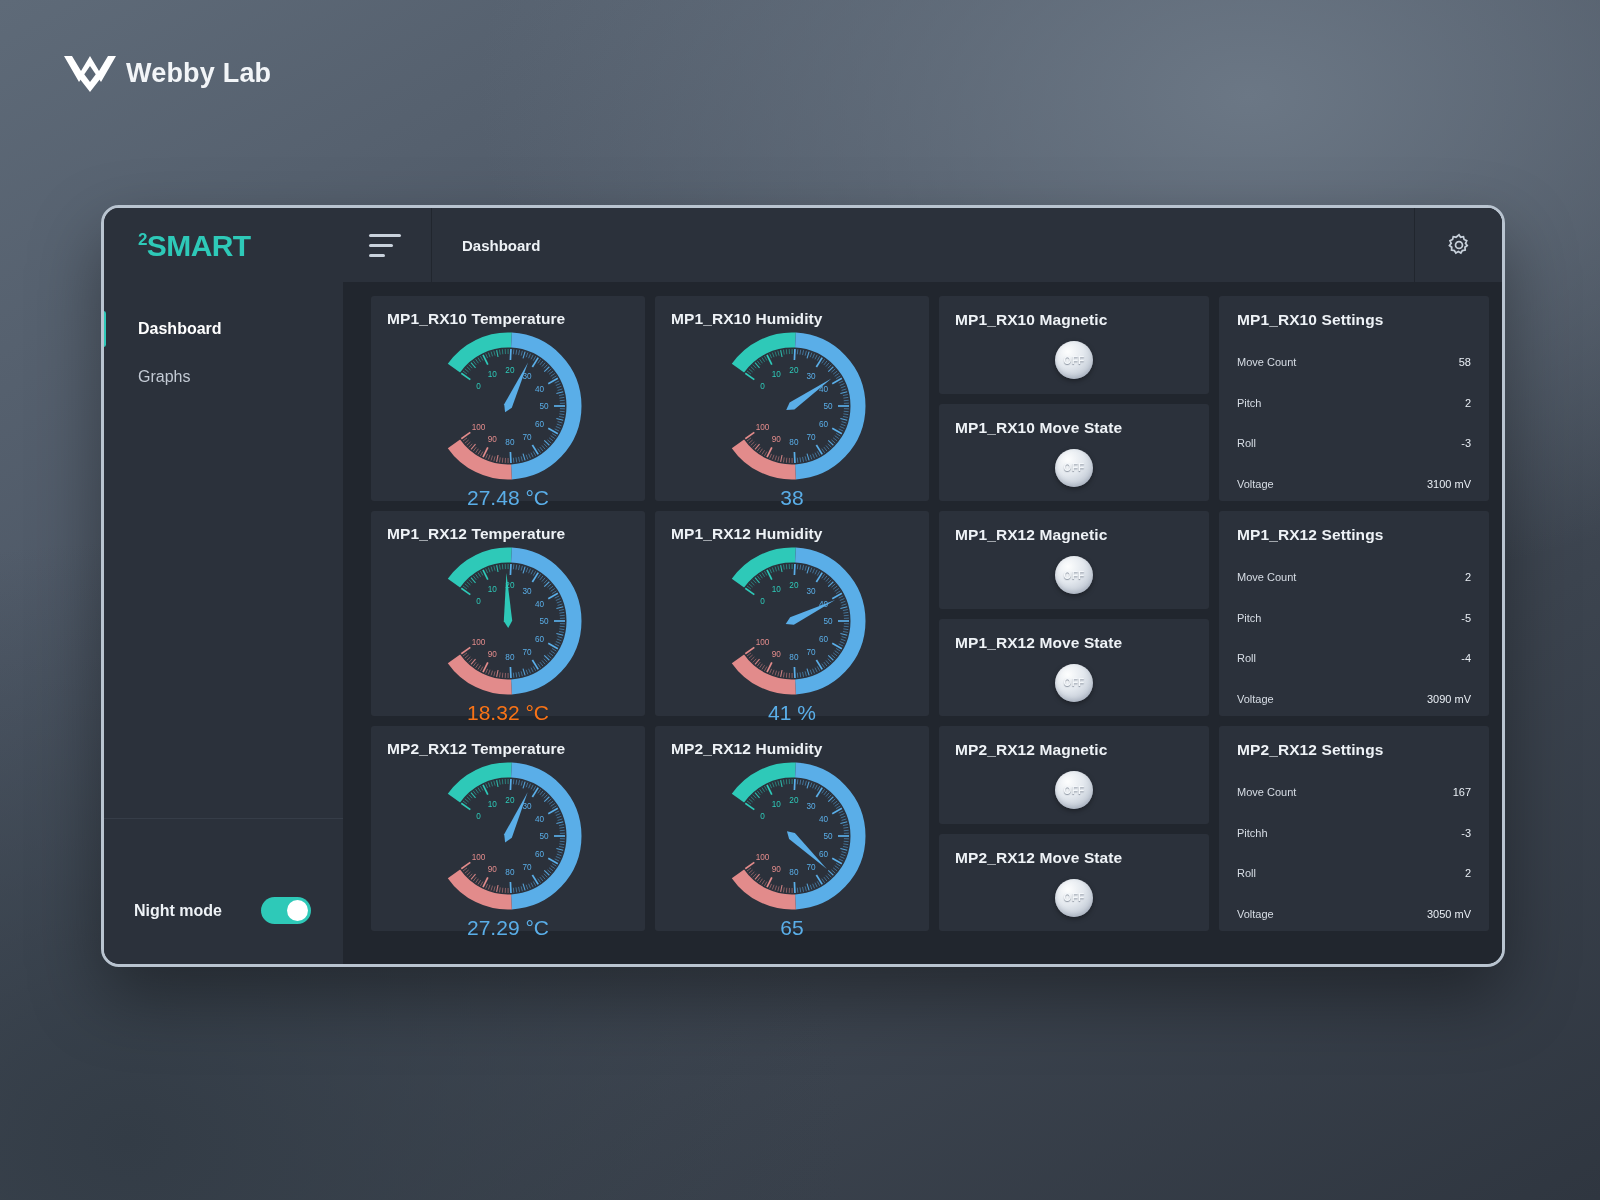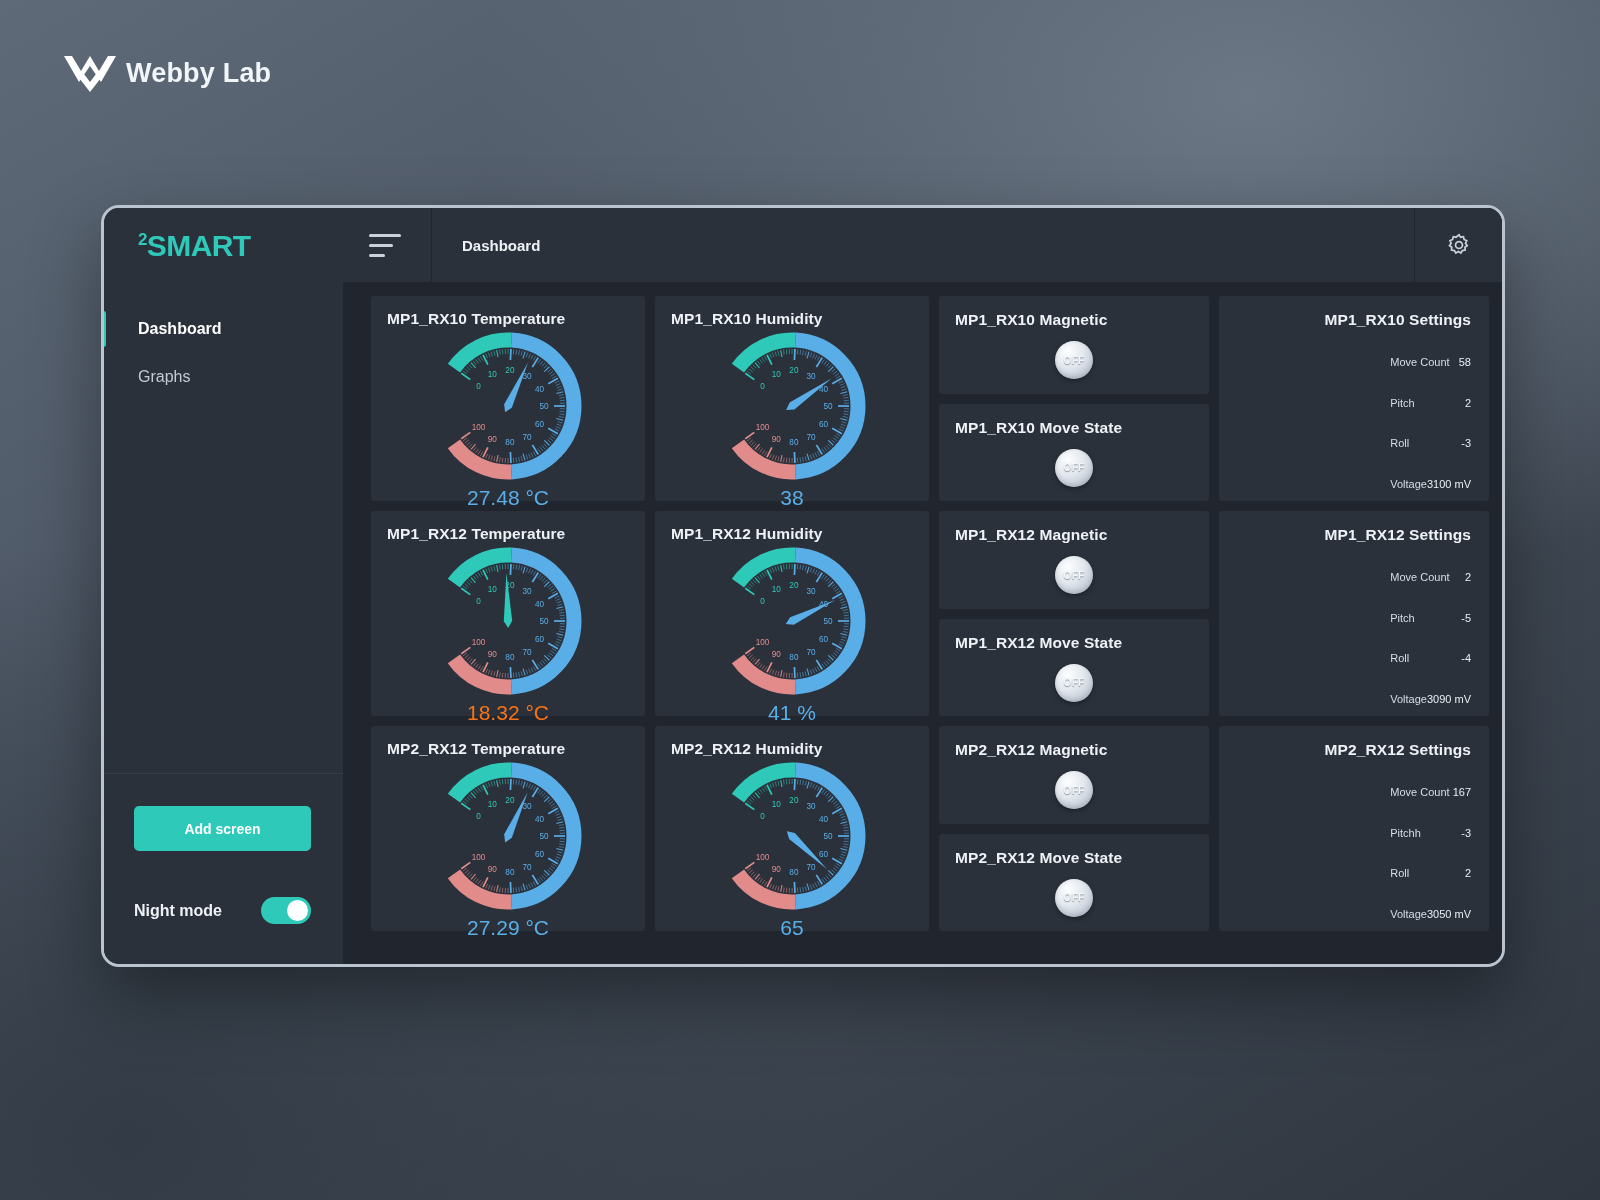--- a/index.html
+++ b/index.html
@@ -88,21 +88,21 @@
   .toggle-body { display:flex; justify-content:center; margin-top:12px; }
   .orb { width:38px; height:38px; border-radius:50%;
          background:radial-gradient(circle at 34% 28%, #fdfefe 0%, #e3e8ee 42%, #c3cbd6 75%, #aab4c2 100%);
          display:flex; align-items:center; justify-content:center;
          box-shadow:0 2px 5px rgba(0,0,0,.35), inset 0 -2px 4px rgba(120,130,145,.35);
          cursor:pointer; }
   .orb span { font-size:10px; font-weight:700; color:#f4f7fa;
               text-shadow:0 1px 1px rgba(110,120,135,.8); letter-spacing:.3px; }
 
   
-  .settings-card { padding:15px 18px 12px 18px; height:205px; display:flex; flex-direction:column;align-items:flex-end; }
+  .settings-card { padding:15px 18px 12px 18px; height:205px; display:flex; flex-direction:column; }
   .settings-rows { margin-top:14px; display:flex; flex-direction:column; gap:2px; }
   .srow { display:flex; justify-content:space-between; align-items:center; height:38.5px;
           font-size:11px; color:#d7dde5; }
   .srow .k { color:#d7dde5; }
   .srow .v { color:#e9eef4; }
 </style>
 </head>
 <body>
 
 <div class="brand">
@@ -122,21 +122,20 @@
     <nav class="nav">
       <div class="nav-item active">
         <span>Dashboard</span>
       </div>
       <div class="nav-item">
         <span>Graphs</span>
       </div>
     </nav>
     <div class="sidebar-spacer"></div>
     <div class="sidebar-bottom">
-      <button class="add-screen-btn">Add screen</button>
       <div class="night-row">
         <span class="night-label">Night mode</span>
         <div class="switch">
           <div class="knob"></div>
         </div>
       </div>
     </div>
   </aside>
 
   <section class="main">

